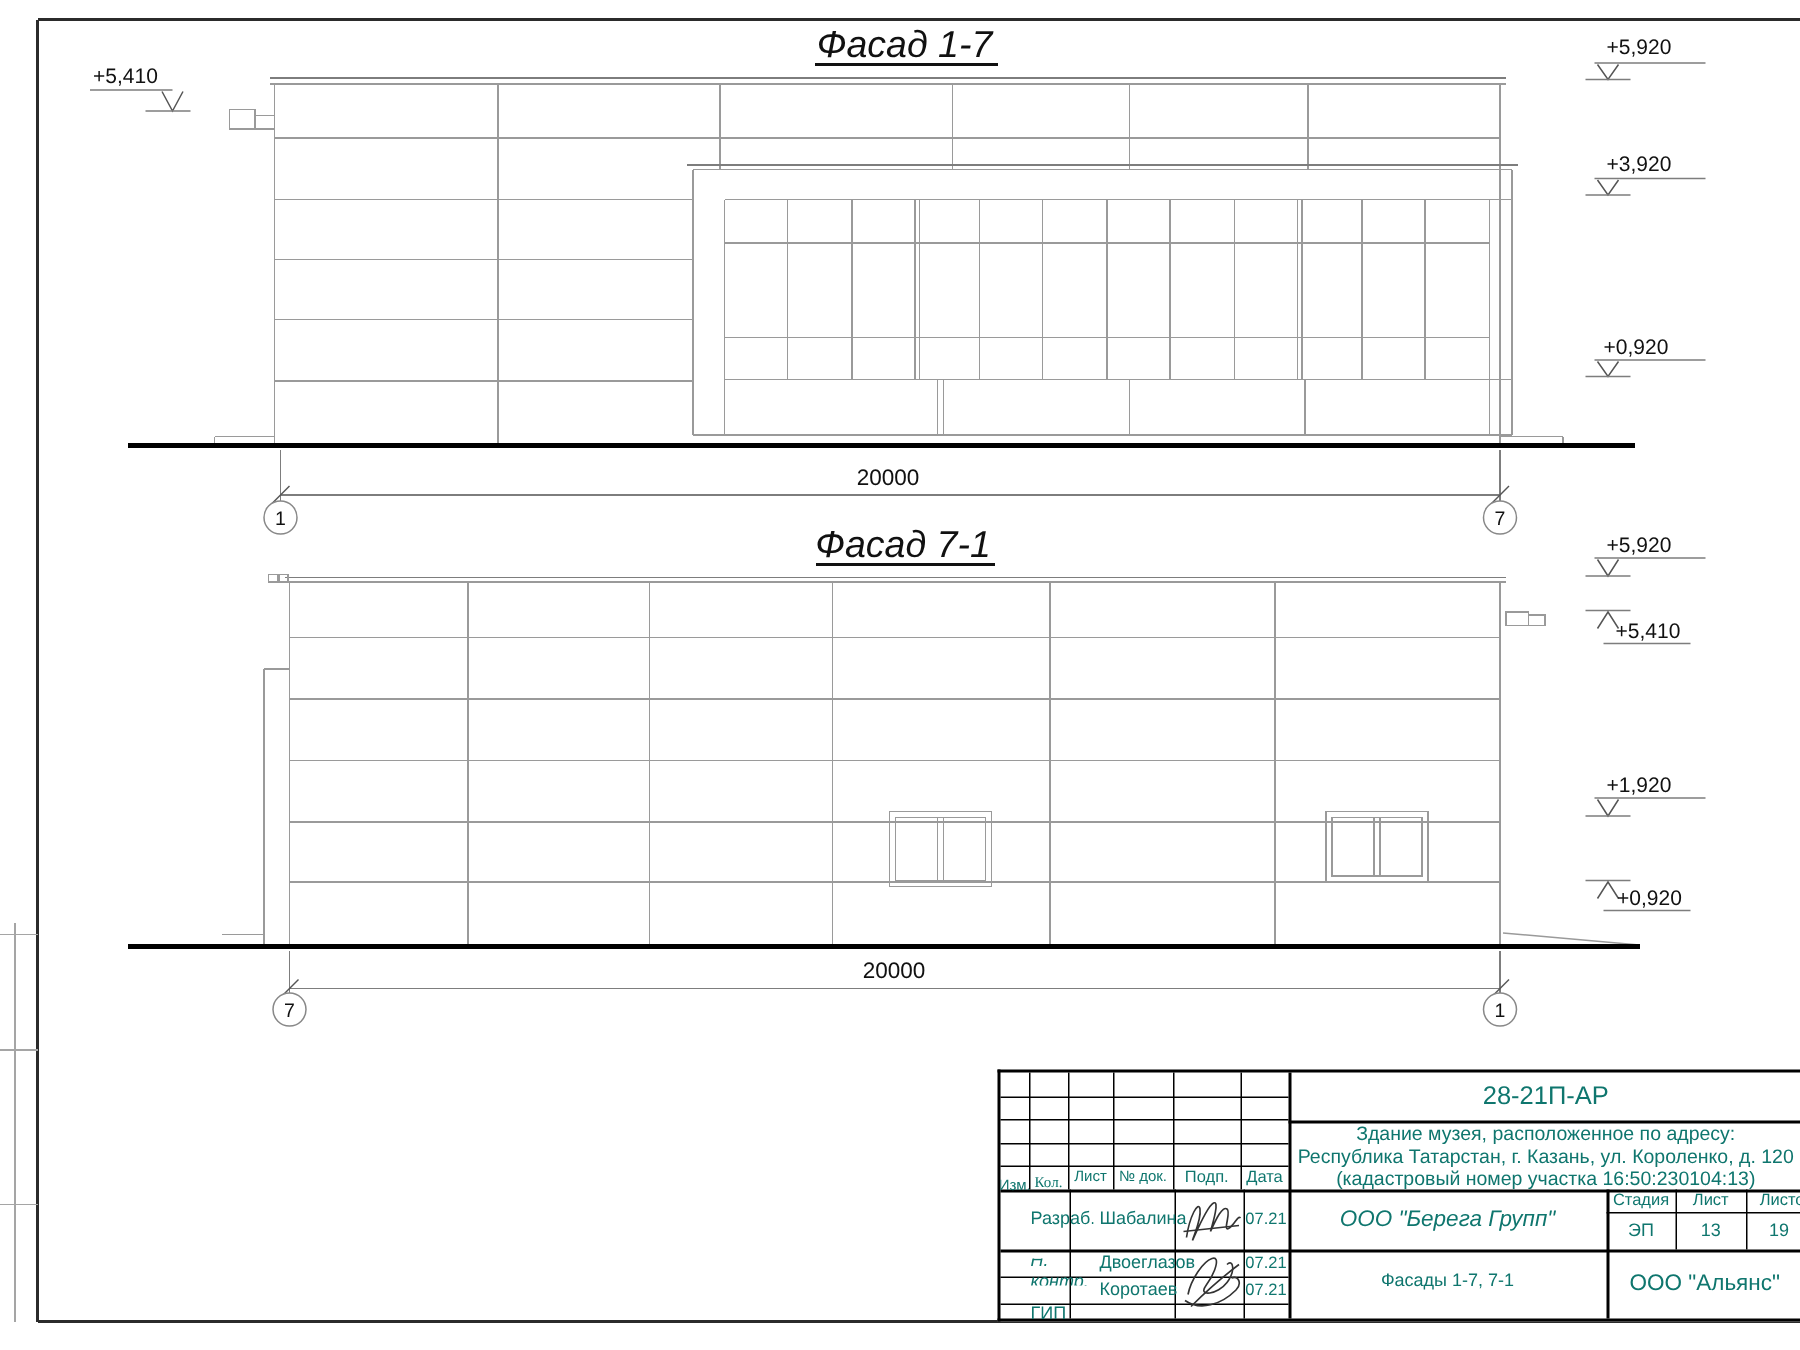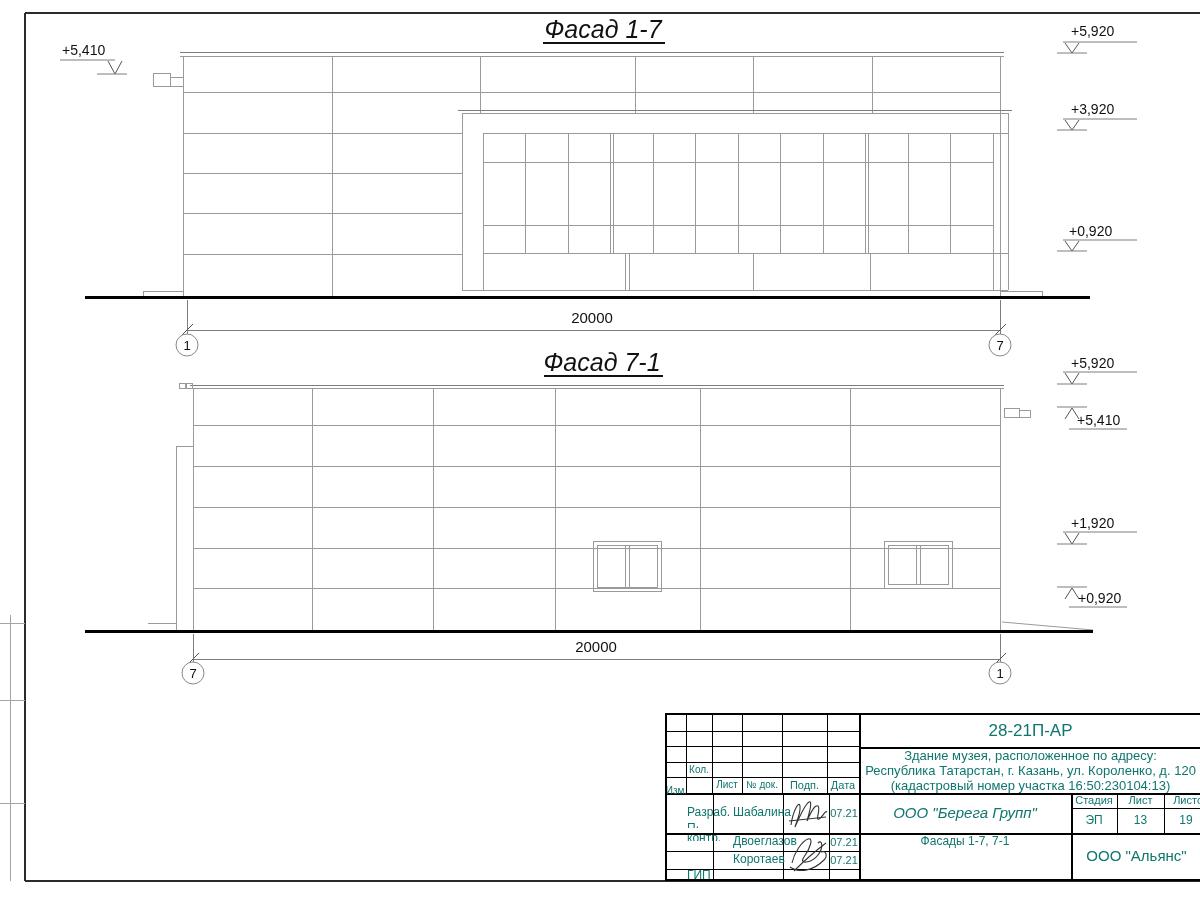--- a/index.html
+++ b/index.html
@@ -244,54 +244,54 @@
   <div class="tl-v" style="left:160px;top:0;height:78px;"></div>
   <div class="tl-v bold" style="left:192px;top:0;height:164px;"></div>
   <div class="tl-v" style="left:46px;top:78px;height:86px;"></div>
   <div class="tl-v" style="left:116px;top:78px;height:86px;"></div>
   <div class="tl-v" style="left:162px;top:78px;height:86px;"></div>
   <div class="tl-v bold" style="left:404px;top:78px;height:86px;"></div>
   <div class="tl-v" style="left:450px;top:78px;height:40px;"></div>
   <div class="tl-v" style="left:497px;top:78px;height:40px;"></div>
 
   <div class="cell fs10" style="left:0;top:68px;width:19px;height:16px;">Изм.</div>
-  <div class="cell fs10" style="left:19px;top:47px;width:26px;height:16px;">Кол.</div>
+  <div class="cell fs10" style="left:19px;top:66px;width:26px;height:16px;font-family:Liberation Serif, serif;">Кол.</div>
   <div class="cell fs10" style="left:45px;top:62px;width:30px;height:16px;">Лист</div>
   <div class="cell fs10" style="left:75px;top:62px;width:40px;height:16px;">№ док.</div>
   <div class="cell fs11" style="left:115px;top:62px;width:45px;height:16px;">Подп.</div>
   <div class="cell fs11" style="left:160px;top:62px;width:32px;height:16px;">Дата</div>
 
   <div class="cell fs17" style="left:192px;top:0;width:343px;height:32px;">28-21П-АР</div>
   <div style="position:absolute;left:192px;top:32px;width:343px;height:46px;display:flex;flex-direction:column;justify-content:center;text-align:center;">
     <div class="fs13">Здание музея, расположенное по адресу:</div>
     <div class="fs13">Республика Татарстан, г. Казань, ул. Короленко, д. 120</div>
     <div class="fs13">(кадастровый номер участка 16:50:230104:13)</div>
   </div>
 
   <div class="cell left fs12" style="left:0;top:78px;width:46px;height:40px;">Разраб.</div>
   <div class="cell left fs12" style="left:46px;top:78px;width:70px;height:40px;">Шабалина</div>
   <div class="cell fs11" style="left:162px;top:78px;width:30px;height:40px;">07.21</div>
-  <div class="cell left fs12" style="left:0;top:108px;width:46px;height:18px;">Н. контр.</div>
+  <div class="cell left fs12" style="left:0;top:124px;width:46px;height:18px;font-style:italic;">Н. контр.</div>
   <div class="cell left fs12" style="left:46px;top:118px;width:70px;height:18px;">Двоеглазов</div>
   <div class="cell fs11" style="left:162px;top:118px;width:30px;height:18px;">07.21</div>
   <div class="cell left fs12" style="left:0;top:152px;width:46px;height:18px;">ГИП</div>
   <div class="cell left fs12" style="left:46px;top:136px;width:70px;height:18px;">Коротаев</div>
   <div class="cell fs11" style="left:162px;top:136px;width:30px;height:18px;">07.21</div>
 
   <svg class="sig" style="left:118px;top:80px;" width="44" height="38" viewBox="0 0 44 38">
     <path d="M6,30 C8,16 14,5 15,11 C16,18 11,28 10,32 C14,23 20,9 24,7 C28,5 24,19 22,26 C26,17 30,9 33,11 C36,13 30,26 34,24 C38,22 40,15 42,17" stroke="#333" fill="none" stroke-width="1.1"></path>
     <path d="M4,26 L41,22" stroke="#333" fill="none" stroke-width="1"></path>
   </svg>
   <svg class="sig" style="left:117px;top:116px;" width="46" height="46" viewBox="0 0 46 46">
     <path d="M8,32 C10,22 18,10 24,8 C30,6 26,18 20,26 C14,34 28,32 34,24 C40,16 38,8 34,12" stroke="#333" fill="none" stroke-width="1.1"></path>
     <path d="M6,36 C16,43 30,39 40,29 C44,25 42,19 37,21 M10,40 C20,30 34,18 42,12" stroke="#333" fill="none" stroke-width="1.1"></path>
   </svg>
 
   <div class="cell fs15 ital" style="left:192px;top:78px;width:212px;height:40px;">ООО "Берега Групп"</div>
-  <div class="cell fs12" style="left:192px;top:104px;width:212px;height:46px;border-radius:14px;">Фасады 1-7, 7-1</div>
+  <div class="cell fs12" style="left:192px;top:116px;width:212px;height:46px;border-radius:14px;">Фасады 1-7, 7-1</div>
   <div class="cell fs11" style="left:404px;top:78px;width:46px;height:15px;">Стадия</div>
   <div class="cell fs11" style="left:450px;top:78px;width:47px;height:15px;">Лист</div>
   <div class="cell fs11" style="left:497px;top:78px;width:54px;height:15px;">Листов</div>
   <div class="cell fs16" style="left:404px;top:93px;width:46px;height:25px;">ЭП</div>
   <div class="cell fs16" style="left:450px;top:93px;width:47px;height:25px;">13</div>
   <div class="cell fs16" style="left:497px;top:93px;width:44px;height:25px;">19</div>
   <div class="cell fs15" style="left:404px;top:118px;width:131px;height:46px;">ООО "Альянс"</div>
 </div>
 
 </div>

